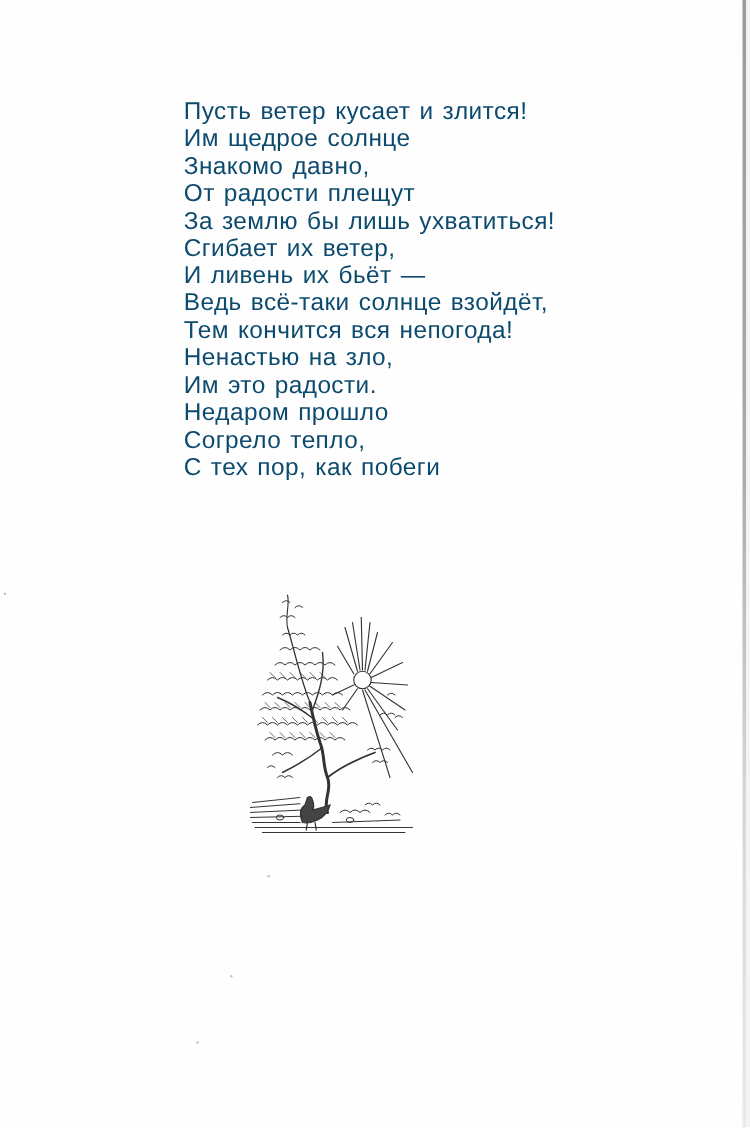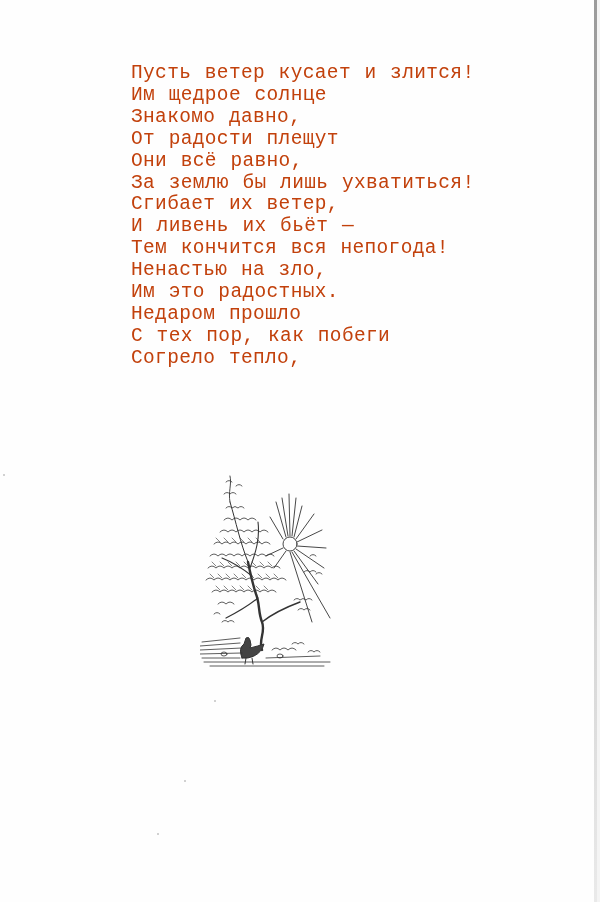--- a/index.html
+++ b/index.html
@@ -29,27 +29,27 @@
       top: 0;
       width: 3px;
       height: 902px;
       background: #f4f4f4;
     }
     .poem {
       position: absolute;
       left: 131px;
       top: 63px;
       width: 320px;
-      margin: 0;
+      margin: 16px;
       padding: 0;
       list-style: none;
-      font-family: Liberation Mono, monospace;
+      font-family: Liberation Sans, sans-serif;
       font-size: 19.5px;
       line-height: 21.9px;
-      color: #c2410c;
+      color: #0c4a6e;
       letter-spacing: 0.35px;
       word-spacing: 1.5px;
     }
     .poem li {
       white-space: nowrap;
       margin: 0;
       padding: 0;
     }
     .illustration {
       position: absolute;
@@ -76,30 +76,30 @@
 <body>
 
 <div class="page-edge"></div>
 <div class="page-edge-shade"></div>
 
 <ul class="poem">
   <li>Пусть ветер кусает и злится!</li>
   <li>Им щедрое солнце</li>
   <li>Знакомо давно,</li>
   <li>От радости плещут</li>
-  <li>Они всё равно,</li>
   <li>За землю бы лишь ухватиться!</li>
   <li>Сгибает их ветер,</li>
   <li>И ливень их бьёт —</li>
+  <li>Ведь всё-таки солнце взойдёт,</li>
   <li>Тем кончится вся непогода!</li>
   <li>Ненастью на зло,</li>
-  <li>Им это радостных.</li>
+  <li>Им это радости.</li>
   <li>Недаром прошло</li>
+  <li>Согрело тепло,</li>
   <li>С тех пор, как побеги</li>
-  <li>Согрело тепло,</li>
 </ul>
 
 <div class="illustration">
   <svg viewBox="0 0 150 200" xmlns="http://www.w3.org/2000/svg" stroke="#333" fill="none" stroke-linecap="round">
 
     <g stroke-width="0.9">
       <circle cx="90" cy="72" r="7"></circle>
       <line x1="90" y1="64" x2="89" y2="22"></line>
       <line x1="86" y1="65" x2="76" y2="30"></line>
       <line x1="83" y1="67" x2="70" y2="45"></line>

